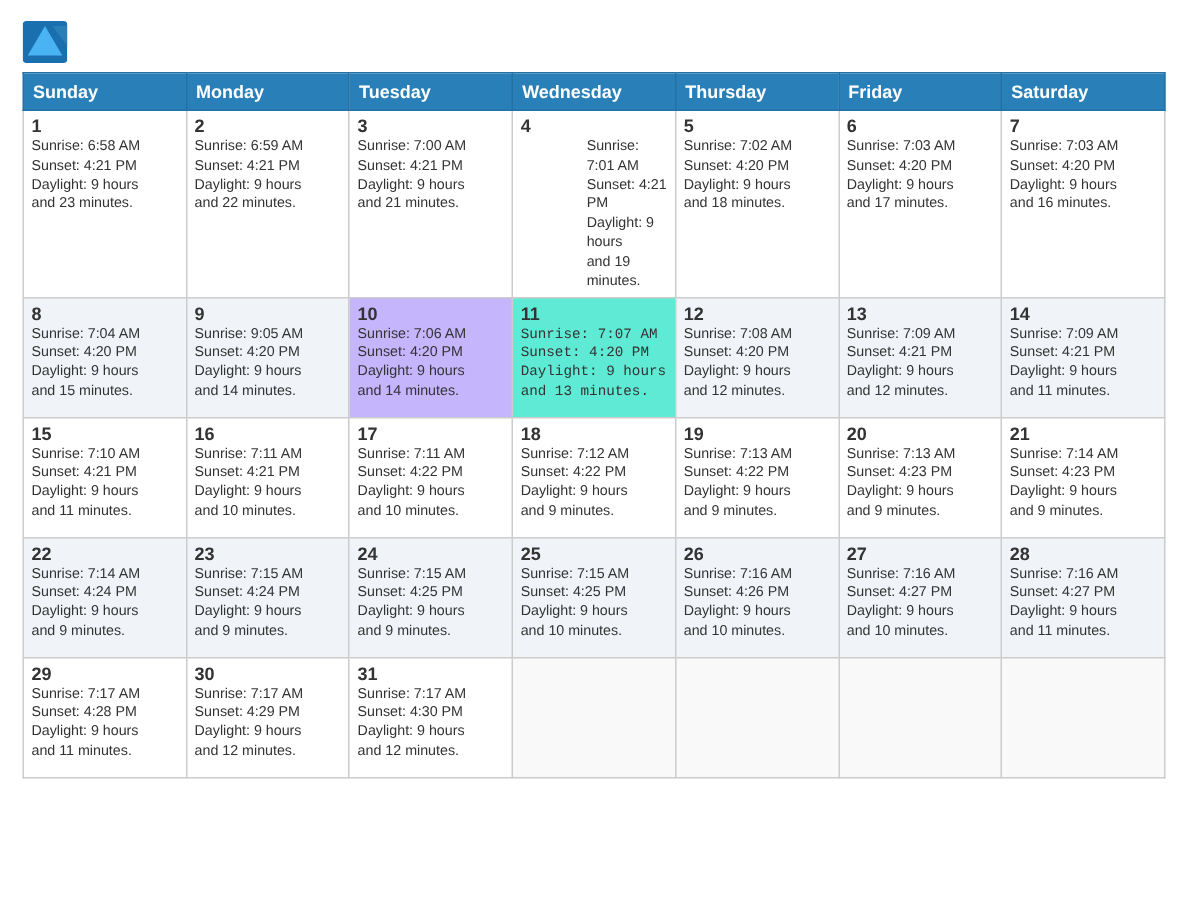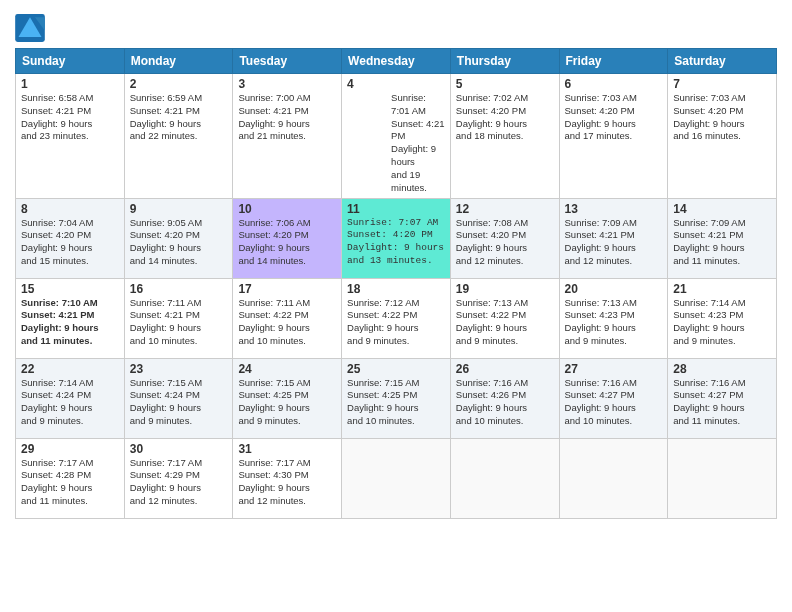--- a/index.html
+++ b/index.html
@@ -223,21 +223,21 @@
             <span class="day-num">14</span>
             <div class="day-info" style="white-space: pre-line;">Sunrise: 7:09 AM
 Sunset: 4:21 PM
 Daylight: 9 hours
 and 11 minutes.</div>
           </td>
         </tr>
         <tr>
           <td style="background: rgb(255, 255, 255);">
             <span class="day-num">15</span>
-            <div class="day-info" style="white-space: pre-line; font-weight: bold;">Sunrise: 7:10 AM
+            <div class="day-info" style="white-space: pre-line;">Sunrise: 7:10 AM
 Sunset: 4:21 PM
 Daylight: 9 hours
 and 11 minutes.</div>
           </td>
           <td style="background: rgb(255, 255, 255);">
             <span class="day-num">16</span>
             <div class="day-info" style="white-space: pre-line;">Sunrise: 7:11 AM
 Sunset: 4:21 PM
 Daylight: 9 hours
 and 10 minutes.</div>

